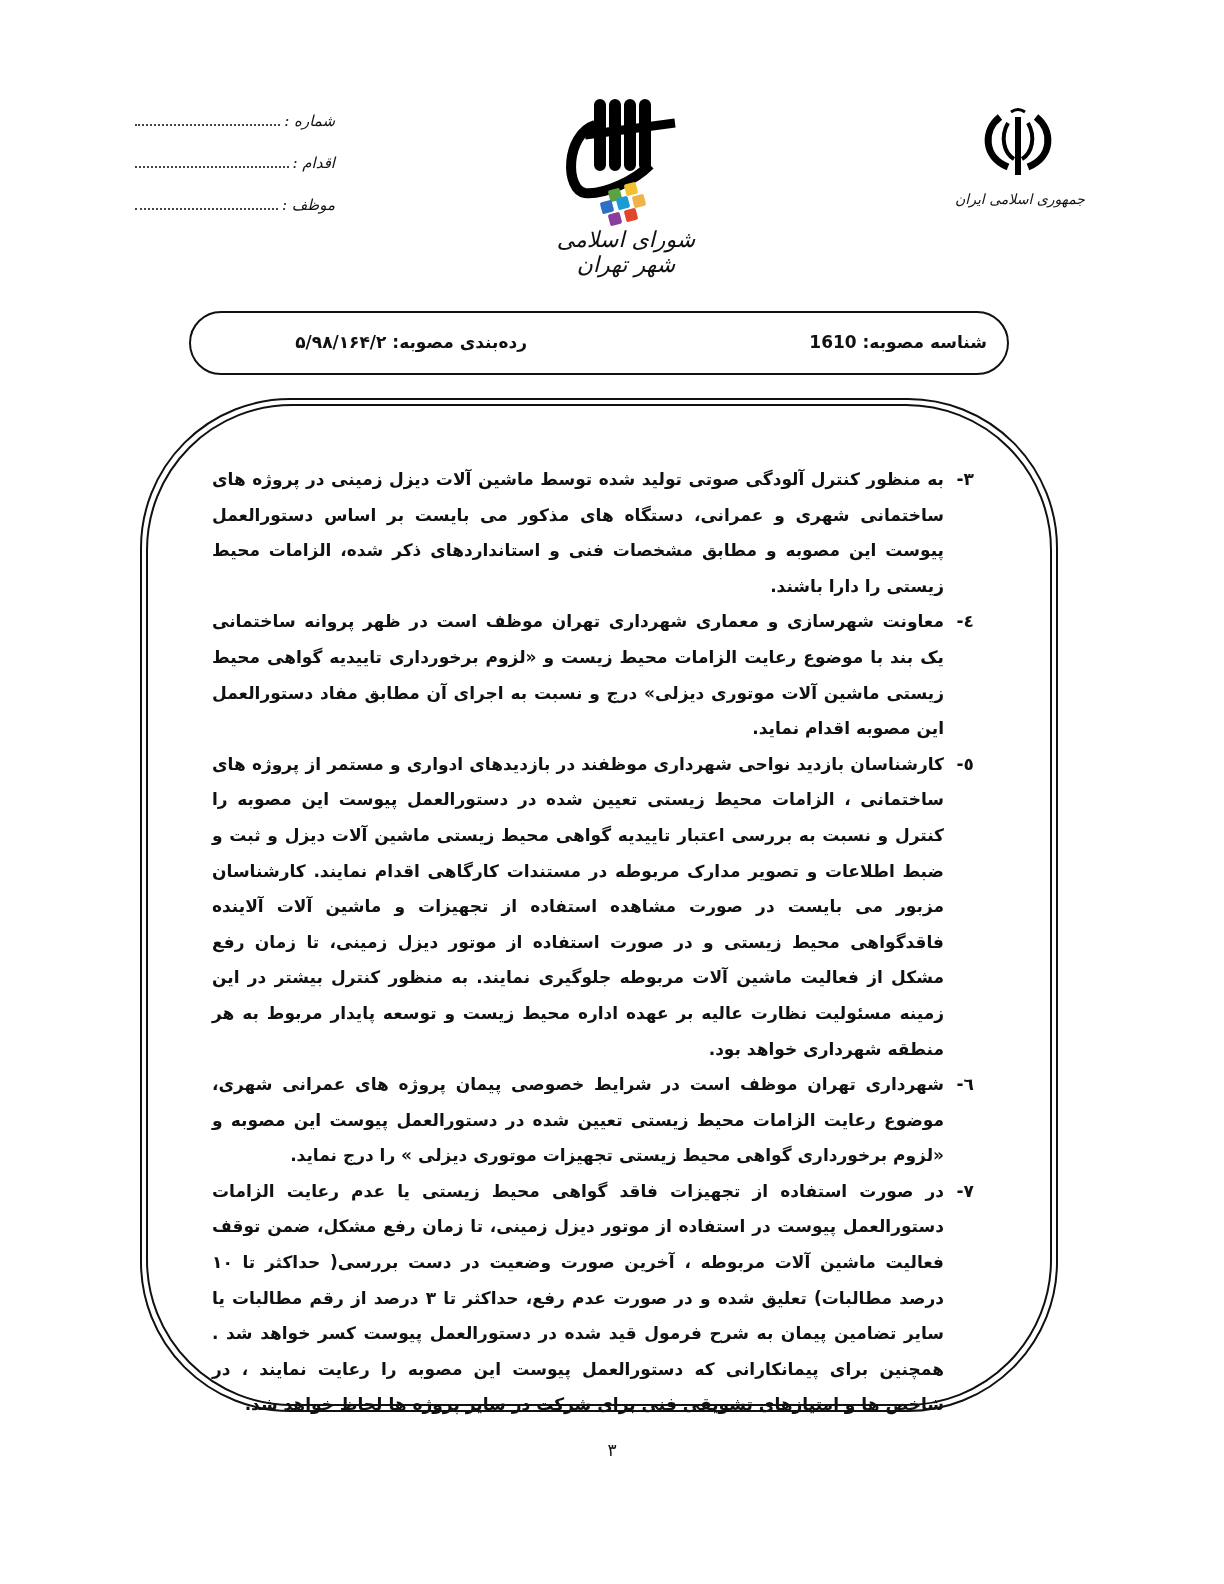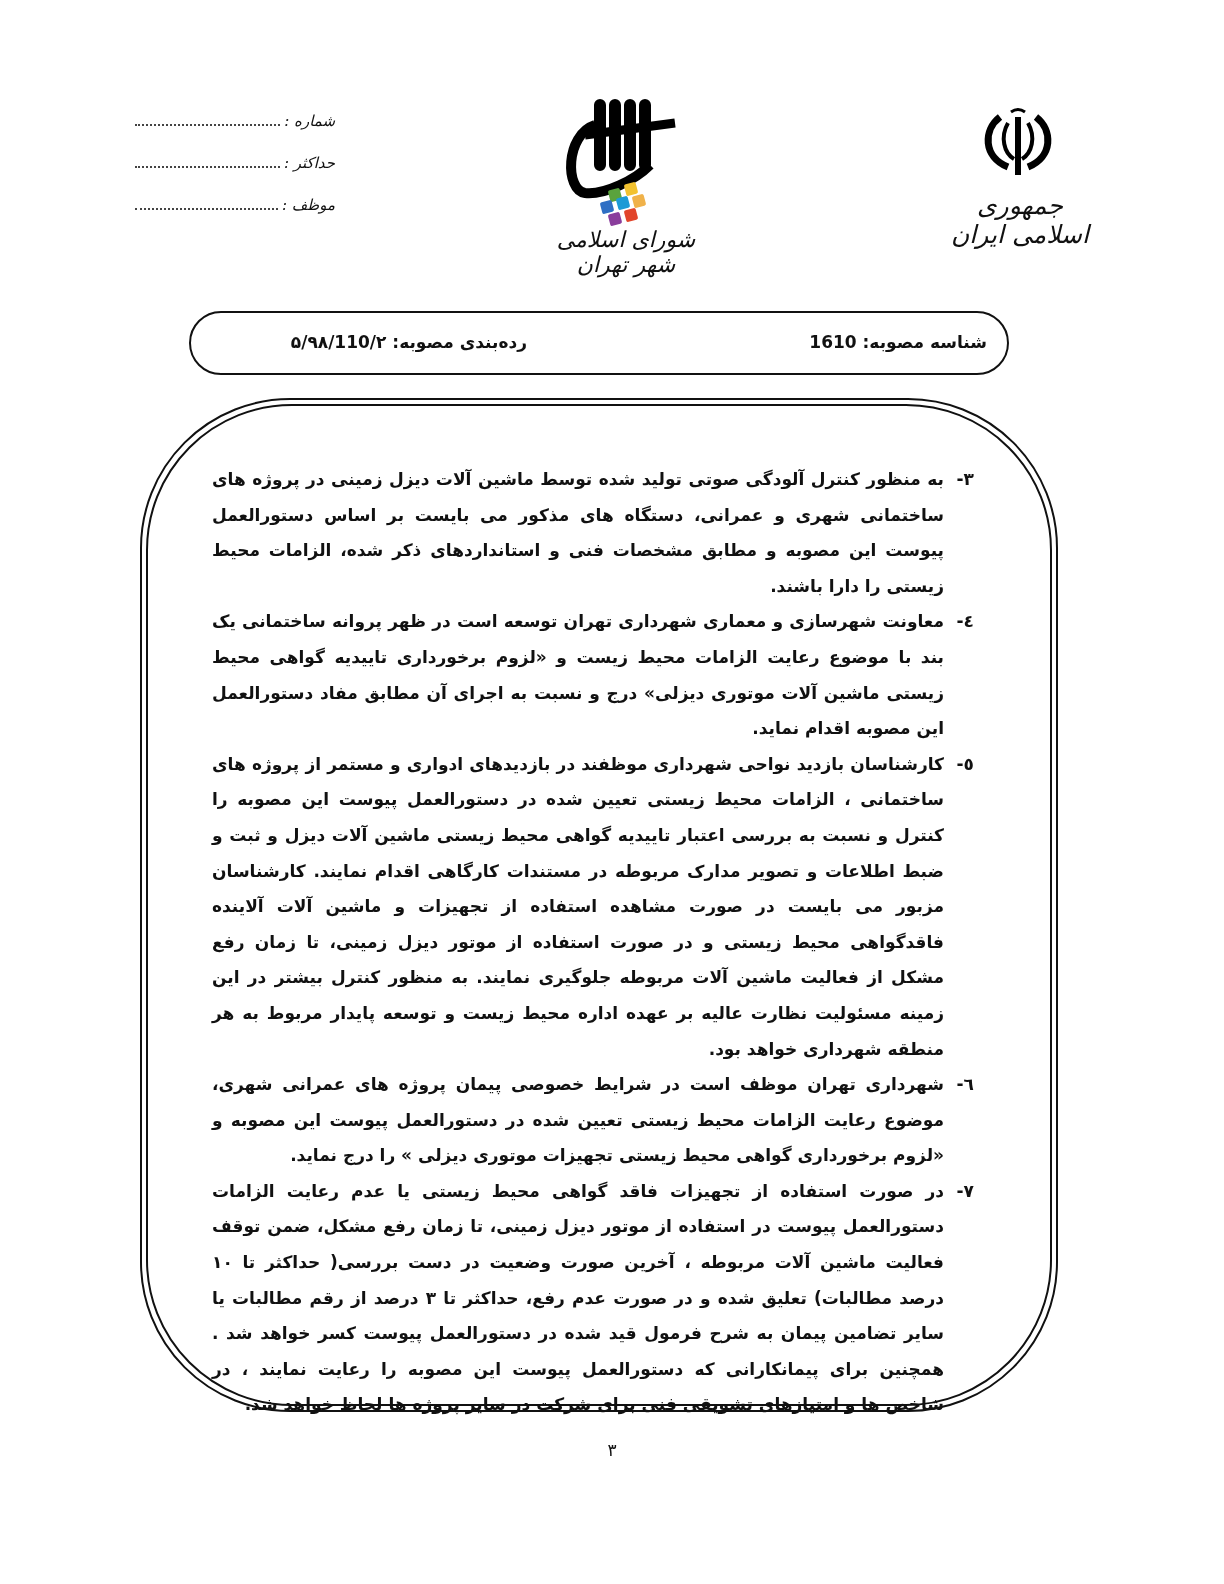--- a/index.html
+++ b/index.html
@@ -16,21 +16,21 @@
   
   .council { position: absolute; left: 525px; top: 95px; width: 190px; height: 175px; }
   .council svg { position: absolute; left: 0; top: 0; }
   .council .name { position: absolute; left: 12px; right: 0; top: 132px; text-align: center;
            font-family: "DejaVu Serif", serif; font-style: italic; font-size: 22px; direction: rtl; }
 
   
   .emblem { position: absolute; left: 950px; top: 105px; width: 140px; height: 120px; }
   .emblem svg { position: absolute; left: 28px; top: 0; }
   .emblem .name { position: absolute; left: 0; right: 0; top: 86px; text-align: center;
-           font-family: "DejaVu Serif", serif; font-style: italic; font-size: 25px; direction: rtl; }
+           font-family: "DejaVu Serif", serif; font-style: italic; font-size: 14px; direction: rtl; }
 
   
   .idbar { position: absolute; left: 189px; top: 311px; width: 820px; height: 64px;
            border: 2px solid #111; border-radius: 34px; box-sizing: border-box;
            direction: rtl; font-weight: bold; font-size: 17px; }
   .idbar .id { position: absolute; right: 20px; top: 19px; }
   .idbar .cls { position: absolute; right: 480px; top: 19px; }
 
   
   .frame { position: absolute; left: 140px; top: 398px; width: 918px; height: 1014px;
@@ -49,21 +49,21 @@
 </style>
 </head>
 <body>
 
 <div class="fields">
   <div class="field">
     <span class="lbl">شماره :</span>
     <span class="dots"></span>
   </div>
   <div class="field">
-    <span class="lbl">حداکثر :</span>
+    <span class="lbl">اقدام :</span>
     <span class="dots"></span>
   </div>
   <div class="field">
     <span class="lbl">موظف :</span>
     <span class="dots"></span>
   </div>
 </div>
 
 <div class="council">
   <svg width="190" height="135" viewBox="0 0 190 135">
@@ -92,33 +92,33 @@
     <path d="M30 18 C22 32 26 48 36 54" stroke="#000" stroke-width="4" fill="none"></path>
     <path d="M50 18 C58 32 54 48 44 54" stroke="#000" stroke-width="4" fill="none"></path>
     <path d="M40 12 L40 70" stroke="#000" stroke-width="6"></path>
     <path d="M33 7 Q40 2 47 7" stroke="#000" stroke-width="3" fill="none"></path>
   </svg>
   <div class="name">جمهوری اسلامی ایران</div>
 </div>
 
 <div class="idbar">
   <span class="id">شناسه مصوبه: 1610</span>
-  <span class="cls">رده‌بندی مصوبه: ۵/۹۸/110/۲</span>
+  <span class="cls">رده‌بندی مصوبه: ۵/۹۸/۱۶۴/۲</span>
 </div>
 
 <div class="frame"></div>
 
 <div class="content">
   <div class="item">
     <span class="num">۳-</span>
     <span class="txt">به منظور کنترل آلودگی صوتی تولید شده توسط ماشین آلات دیزل زمینی در پروژه های ساختمانی شهری و عمرانی، دستگاه های مذکور می بایست بر اساس دستورالعمل پیوست این مصوبه و مطابق مشخصات فنی و استانداردهای ذکر شده، الزامات محیط زیستی را دارا باشند.</span>
   </div>
   <div class="item">
     <span class="num">٤-</span>
-    <span class="txt">معاونت شهرسازی و معماری شهرداری تهران توسعه است در ظهر پروانه ساختمانی یک بند با موضوع رعایت الزامات محیط زیست و «لزوم برخورداری تاییدیه گواهی محیط زیستی ماشین آلات موتوری دیزلی» درج و نسبت به اجرای آن مطابق مفاد دستورالعمل این مصوبه اقدام نماید.</span>
+    <span class="txt">معاونت شهرسازی و معماری شهرداری تهران موظف است در ظهر پروانه ساختمانی یک بند با موضوع رعایت الزامات محیط زیست و «لزوم برخورداری تاییدیه گواهی محیط زیستی ماشین آلات موتوری دیزلی» درج و نسبت به اجرای آن مطابق مفاد دستورالعمل این مصوبه اقدام نماید.</span>
   </div>
   <div class="item">
     <span class="num">٥-</span>
     <span class="txt">کارشناسان بازدید نواحی شهرداری موظفند در بازدیدهای ادواری و مستمر از پروژه های ساختمانی ، الزامات محیط زیستی تعیین شده در دستورالعمل پیوست این مصوبه را کنترل و نسبت به بررسی اعتبار تاییدیه گواهی محیط زیستی ماشین آلات دیزل و ثبت و ضبط اطلاعات و تصویر مدارک مربوطه در مستندات کارگاهی اقدام نمایند. کارشناسان مزبور می بایست در صورت مشاهده استفاده از تجهیزات و ماشین آلات آلاینده فاقدگواهی محیط زیستی و در صورت استفاده از موتور دیزل زمینی، تا زمان رفع مشکل از فعالیت ماشین آلات مربوطه جلوگیری نمایند. به منظور کنترل بیشتر در این زمینه مسئولیت نظارت عالیه بر عهده اداره محیط زیست و توسعه پایدار مربوط به هر منطقه شهرداری خواهد بود.</span>
   </div>
   <div class="item">
     <span class="num">٦-</span>
     <span class="txt">شهرداری تهران موظف است در شرایط خصوصی پیمان پروژه های عمرانی شهری، موضوع رعایت الزامات محیط زیستی تعیین شده در دستورالعمل پیوست این مصوبه و «لزوم برخورداری گواهی محیط زیستی تجهیزات موتوری دیزلی » را درج نماید.</span>
   </div>
   <div class="item">

